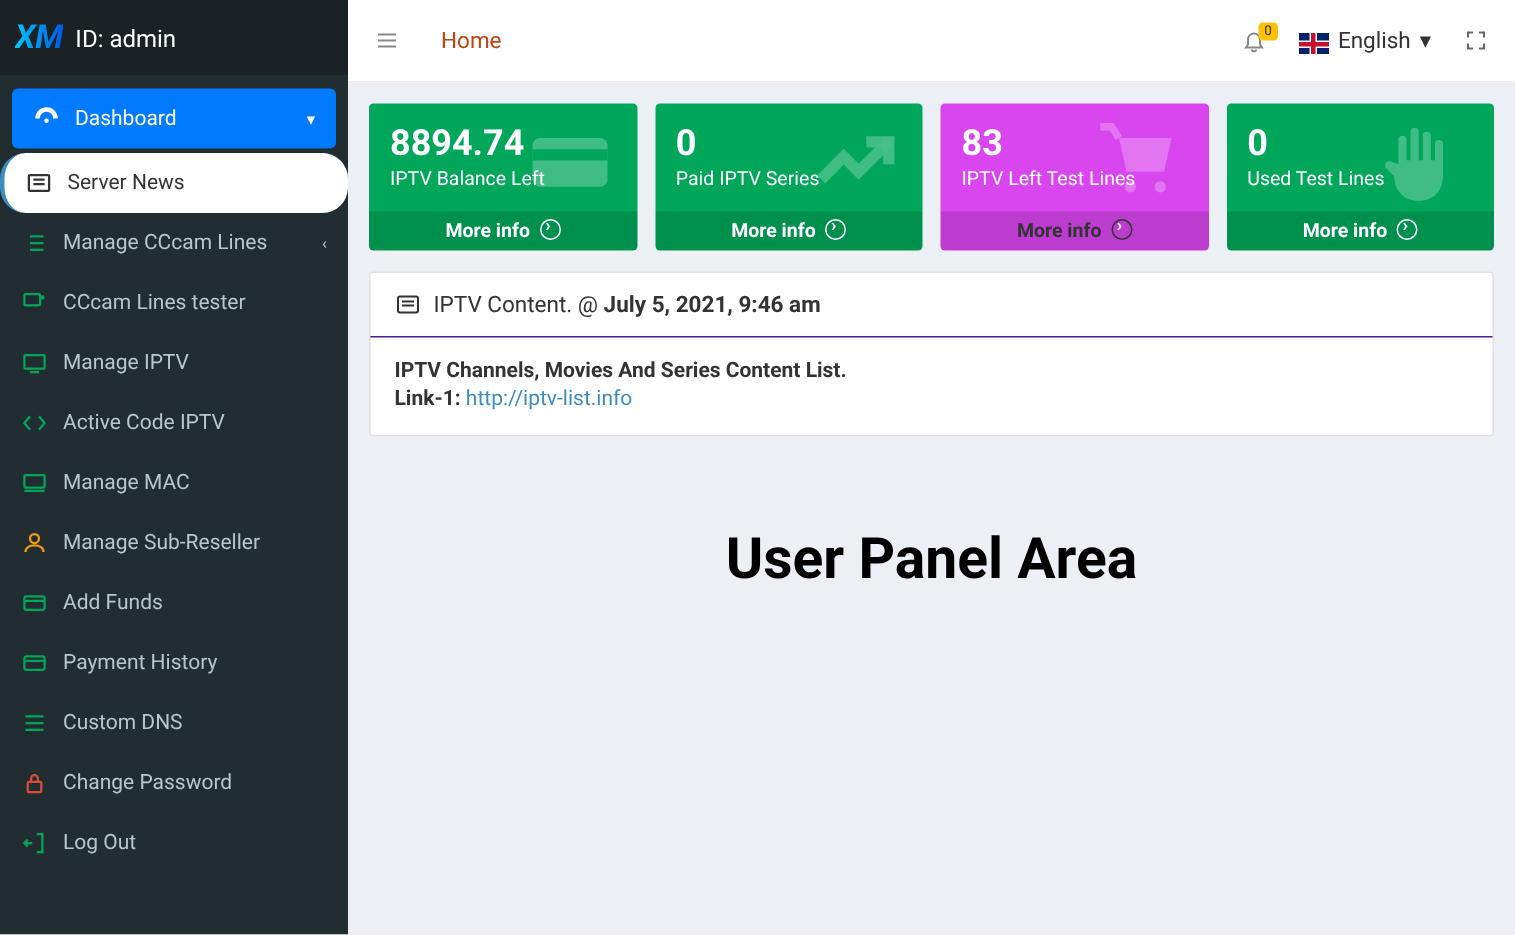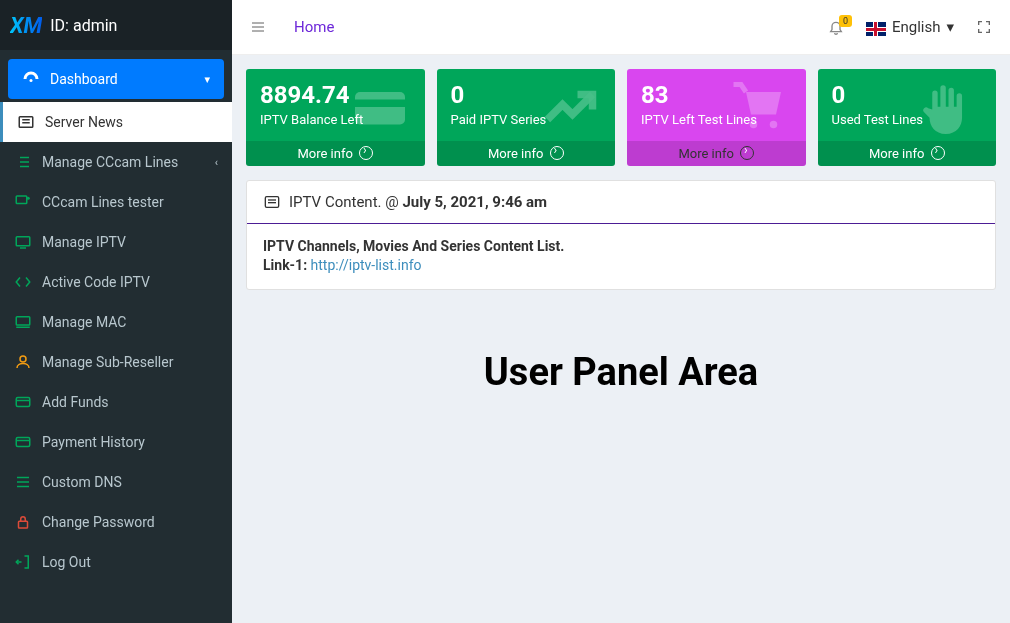--- a/index.html
+++ b/index.html
@@ -51,20 +51,21 @@
       background: #007bff;
       color: #fff;
       margin: 3px 8px;
       border-radius: 4px;
     }
     .menu-item.server-news {
       background: #fff;
       color: #333;
       border-left: 3px solid #3c8dbc;
       margin-left: 0;
+      border-radius: 17px;
     }
     .menu-item.admin-panel { color: #f39c12; font-weight: bold; }
     .menu-icon {
       width: 18px;
       height: 18px;
       margin-right: 10px;
       display: inline-flex;
       align-items: center;
       justify-content: center;
     }
@@ -77,21 +78,21 @@
     .topbar {
       height: 55px;
       background: #fff;
       display: flex;
       align-items: center;
       padding: 0 18px;
       border-bottom: 1px solid #eee;
     }
     .topbar-left { display: flex; align-items: center; gap: 28px; }
     .bars-icon { color: #999; cursor: pointer; font-size: 16px; }
-    .breadcrumb-text { color: #6d28d9; font-size: 15px; }
+    .breadcrumb-text { color: #c2410c; font-size: 15px; }
     .topbar-right { margin-left: auto; display: flex; align-items: center; gap: 22px; }
     .bell-wrap { position: relative; cursor: pointer; }
     .bell-badge {
       position: absolute;
       top: -4px; right: -8px;
       background: #ffc107;
       color: #333;
       font-size: 9px;
       padding: 1px 4px;
       border-radius: 3px;
@@ -128,20 +129,21 @@
       right: 10px; top: 8px;
       opacity: 0.28;
       z-index: 1;
     }
     .stat-footer {
       background: rgba(0,0,0,0.13);
       text-align: center;
       padding: 5px 0;
       font-size: 13px;
       cursor: pointer;
+      font-weight: bold;
     }
     .stat-footer .arrow-circle {
       display: inline-block;
       width: 14px; height: 14px;
       border: 1.5px solid #fff;
       border-radius: 50%;
       position: relative;
       vertical-align: -2px;
       margin-left: 3px;
     }

